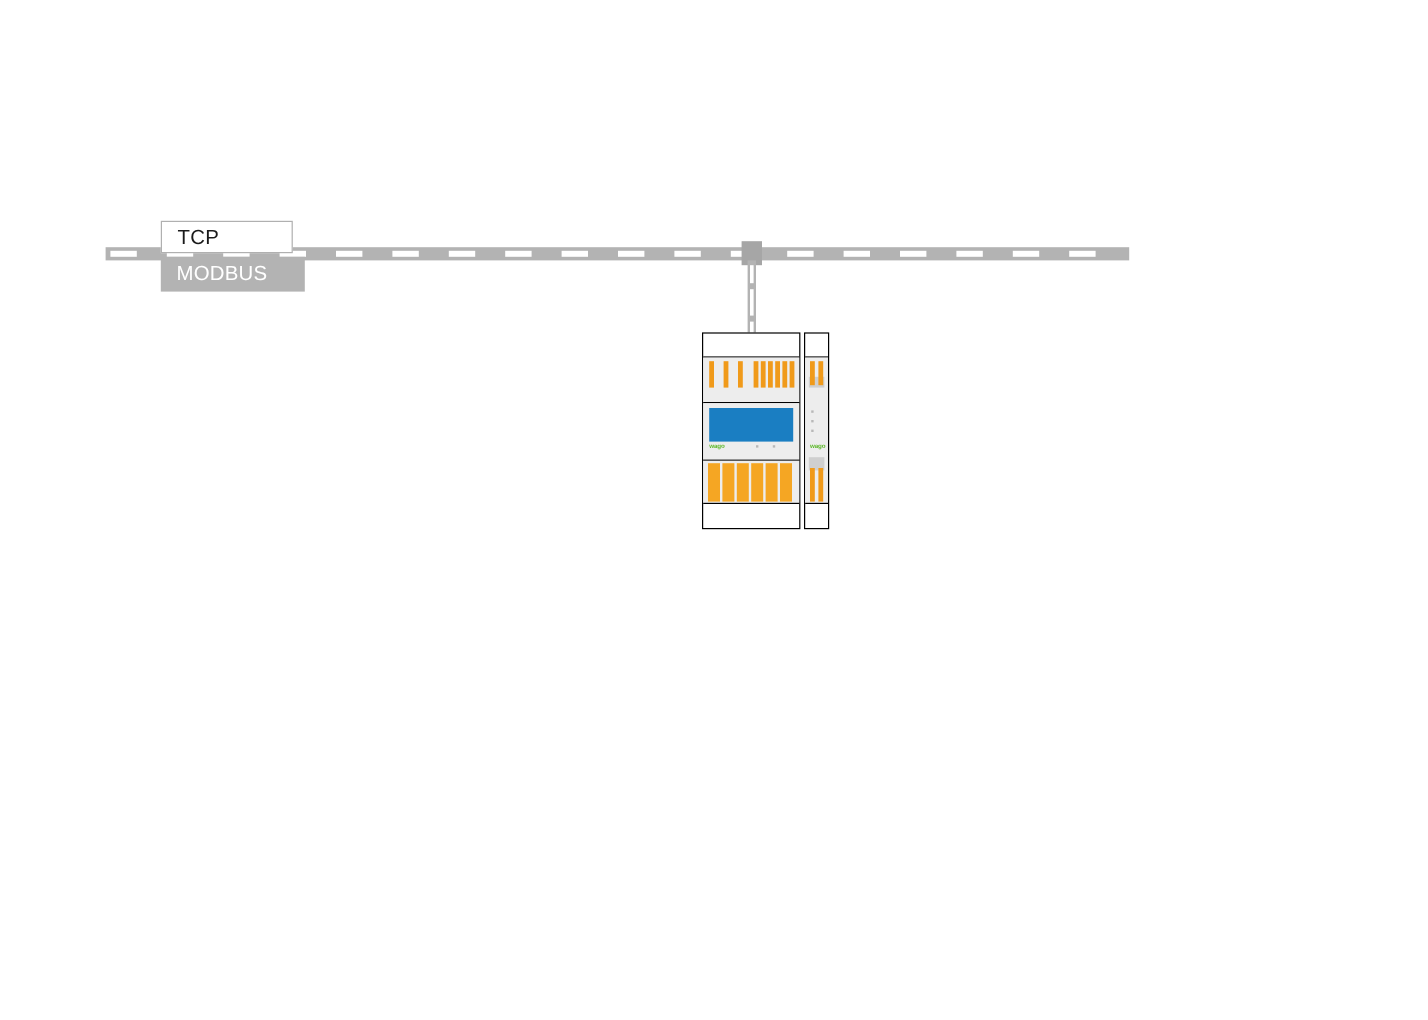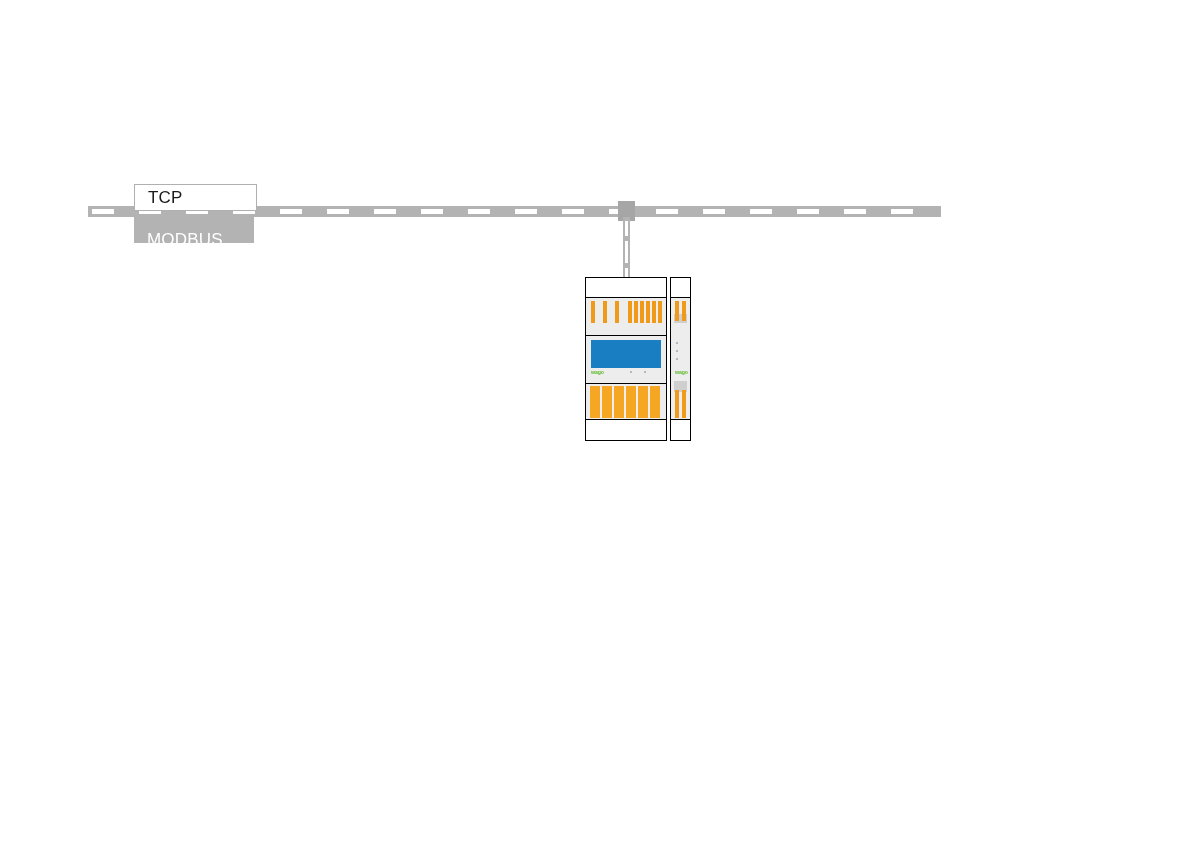--- a/index.html
+++ b/index.html
@@ -72,21 +72,21 @@
     width: 17px;
     height: 20px;
     background: #a6a6a6;
   }
 
   
   .tcp-box {
     position: absolute;
     left: 134px;
     top: 184px;
-    width: 123px;
+    width: 110px;
     height: 27px;
     background: #ffffff;
     border: 1px solid #b0b0b0;
     box-sizing: border-box;
   }
   .tcp-box .tcp-text {
     position: absolute;
     left: 13px;
     top: 3px;
     font-size: 17px;
@@ -105,21 +105,20 @@
     background: #b3b3b3;
   }
   .modbus-box .modbus-text {
     position: absolute;
     left: 13px;
     top: 4px;
     font-size: 17px;
     color: #ffffff;
     letter-spacing: 0.2px;
     white-space: nowrap;
-    margin-top: 12px;
   }
 
   
   .device {
     position: absolute;
     left: 585px;
     top: 277px;
     width: 106px;
     height: 164px;
   }

